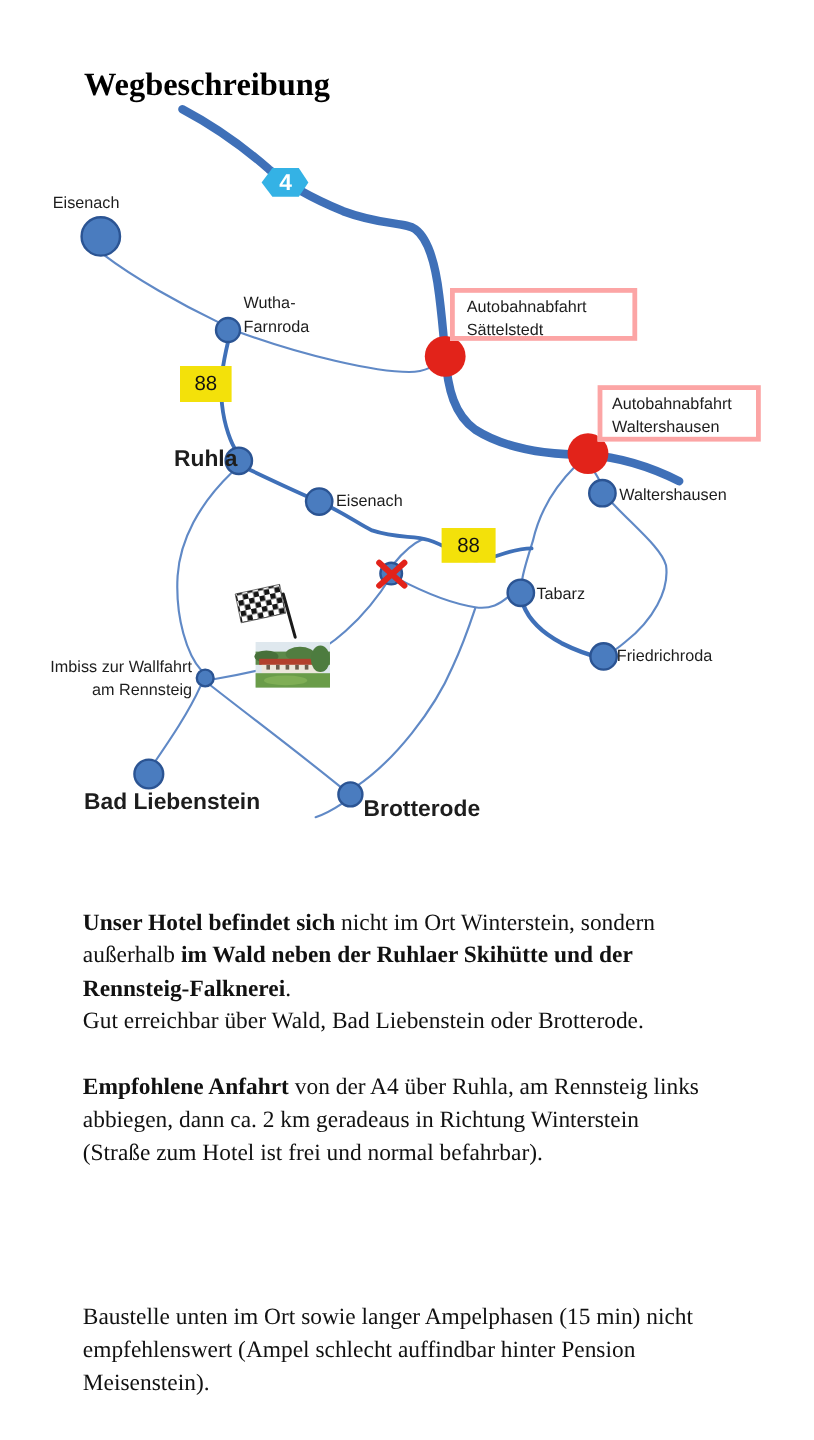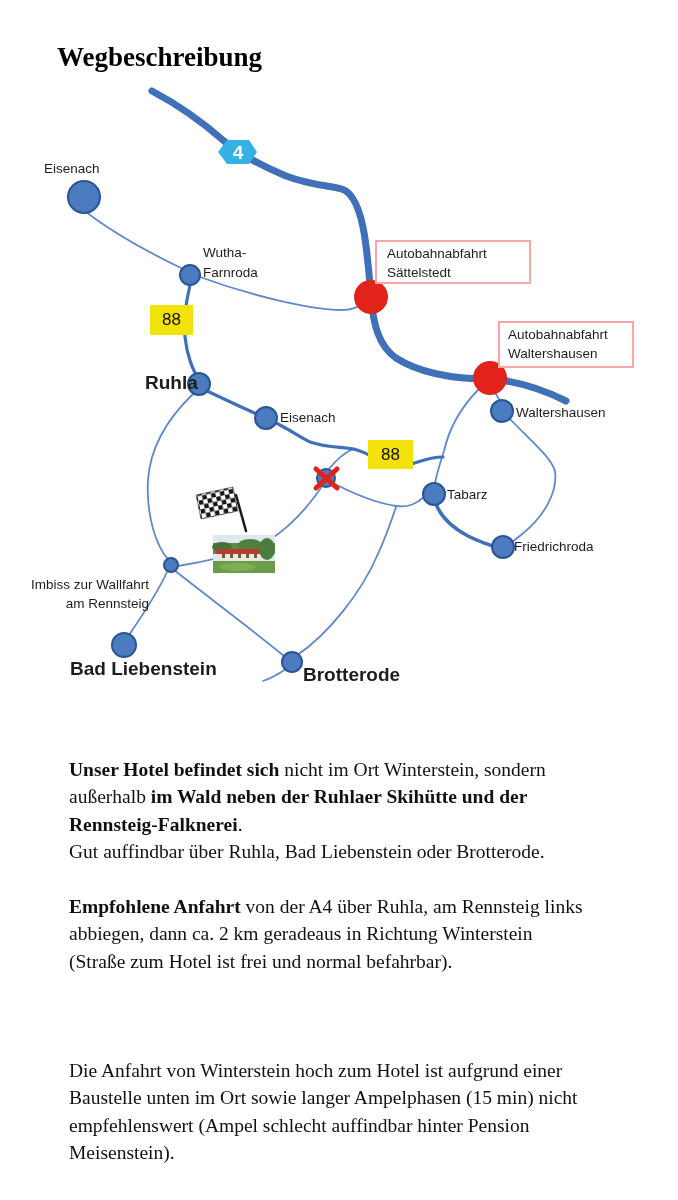--- a/index.html
+++ b/index.html
@@ -1,28 +1,28 @@
 <!DOCTYPE html>
 <html><head>
 <meta charset="utf-8">
 <style>
   html,body{margin:0;padding:0;}
   .page{position:relative;width:678px;height:1200px;background:#ffffff;overflow:hidden;}
-  .title{position:absolute;left:57px;top:42px;margin:0;font-family:"Liberation Serif",serif;
+  .title{position:absolute;left:57px;top:42px;margin:13px;font-family:"Liberation Serif",serif;
          font-size:27px;font-weight:bold;color:#000;}
   .map{position:absolute;left:0;top:0;width:678px;height:710px;}
   .map svg{position:absolute;left:0;top:0;}
   .lbl{position:absolute;font-family:"Liberation Sans",sans-serif;font-size:13.5px;
        color:#1d1d1d;line-height:19px;white-space:nowrap;}
   .lbl.bold{font-weight:bold;font-size:19px;}
   .lbl.right{text-align:right;}
   .badge{position:absolute;font-family:"Liberation Sans",sans-serif;text-align:center;color:#111;}
   .badge.yellow{background:#f3e10a;font-size:17px;}
   .badge.hex{color:#fff;font-weight:bold;font-size:19px;background:transparent;}
-  .exit{position:absolute;border:2px solid #fca5a5;background:#fff;box-sizing:border-box;
+  .exit{position:absolute;border:4px solid #fca5a5;background:#fff;box-sizing:border-box;
         font-family:"Liberation Sans",sans-serif;font-size:13.5px;line-height:19px;
         color:#1d1d1d;padding:2px 6px 0 10px;}
   .para{position:absolute;left:55px;width:605px;margin:14px;font-family:"Liberation Serif",serif;
         font-size:19.5px;line-height:27.3px;color:#111;}
   .b{font-weight:bold;}
 </style>
 </head>
 <body>
 
 <div class="page">
@@ -126,41 +126,41 @@
     <div class="lbl" style="left:44px;top:159px;">Eisenach</div>
     <div class="lbl" style="left:203px;top:243px;line-height:20px;">
       <span>Wutha-</span><br>
       <span>Farnroda</span>
     </div>
     <div class="lbl bold" style="left:145px;top:373px;">Ruhla</div>
     <div class="lbl" style="left:280px;top:408px;">Eisenach</div>
     <div class="lbl" style="left:516px;top:403px;">Waltershausen</div>
     <div class="lbl" style="left:447px;top:485px;">Tabarz</div>
     <div class="lbl" style="left:514px;top:537px;">Friedrichroda</div>
-    <div class="lbl right" style="left:14px;top:546px;width:135px;margin-top:29px;">
+    <div class="lbl right" style="left:25px;top:546px;width:135px;">
       <span>Imbiss zur Wallfahrt</span><br>
       <span>am Rennsteig</span>
     </div>
     <div class="lbl bold" style="left:70px;top:659px;">Bad Liebenstein</div>
     <div class="lbl bold" style="left:303px;top:665px;">Brotterode</div>
   </div>
 
   <p class="para" style="top:742px;">
     <span class="b">Unser Hotel befindet sich</span><span> nicht im Ort Winterstein, sondern</span><br>
     <span>außerhalb </span><span class="b">im Wald neben der Ruhlaer Skihütte und der</span><br>
     <span class="b">Rennsteig-Falknerei</span><span>.</span><br>
-    <span>Gut auffindbar über Ruhla, Bad Liebenstein oder Brotterode.</span>
+    <span>Gut erreichbar über Wald, Bad Liebenstein oder Brotterode.</span>
   </p>
 
   <p class="para" style="top:879px;">
     <span class="b">Empfohlene Anfahrt</span><span> von der A4 über Ruhla, am Rennsteig links</span><br>
     <span>abbiegen, dann ca. 2 km geradeaus in Richtung Winterstein</span><br>
     <span>(Straße zum Hotel ist frei und normal befahrbar).</span>
   </p>
 
   <p class="para" style="top:1043px;">
-    <span>Die Anfahrt von Winterstein hoch zum Hotel ist aufgrund einer</span><br>
+    <br>
     <span>Baustelle unten im Ort sowie langer Ampelphasen (15 min) nicht</span><br>
     <span>empfehlenswert (Ampel schlecht auffindbar hinter Pension</span><br>
     <span>Meisenstein).</span>
   </p>
 
 </div>
 
 </body></html>

